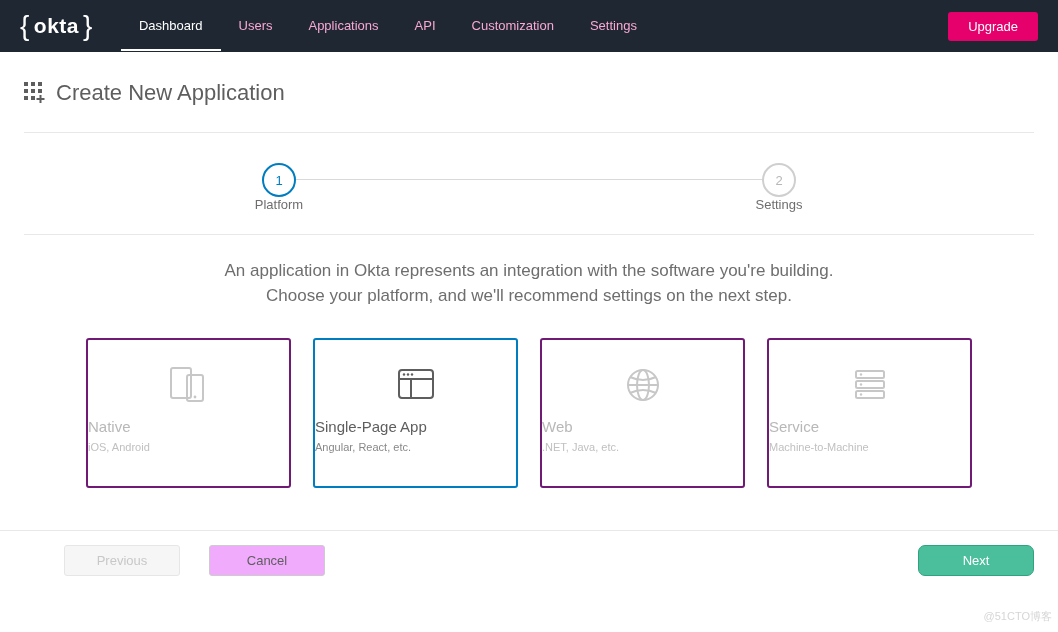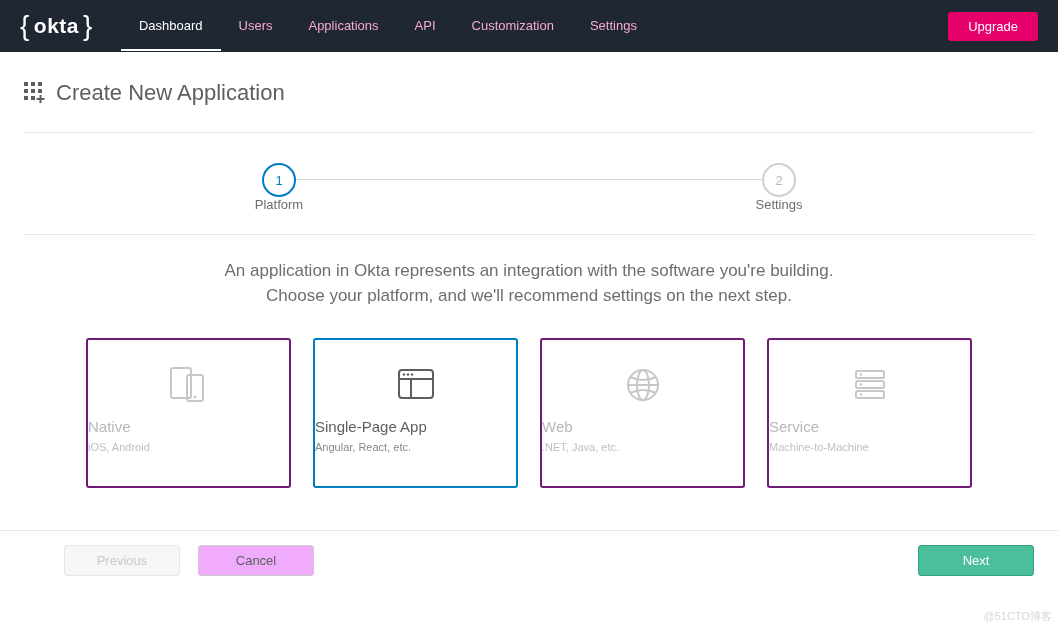--- a/index.html
+++ b/index.html
@@ -140,21 +140,21 @@
     .card.selected .card-sub { color: #888888; }
 
     .footer-divider { margin-top: 42px; }
 
     .footer-actions {
       display: flex;
       justify-content: space-between;
       align-items: center;
       padding: 14px 24px 18px 24px;
     }
-    .footer-left { display: flex; gap: 18px; padding-left: 40px; }
+    .footer-left { display: flex; gap: 29px; padding-left: 40px; }
     .btn {
       border: 1px solid #cccccc;
       background: #f0abfc;
       color: #5e5e5e;
       padding: 7px 0;
       width: 116px;
       font-size: 13px;
       border-radius: 3px;
       cursor: pointer;
       text-align: center;
@@ -162,20 +162,21 @@
     .btn.disabled {
       background: #f6f6f6;
       color: #c8c8c8;
       border-color: #e6e6e6;
       cursor: default;
     }
     .btn.primary {
       background: #4bbf9c;
       border-color: #2fa380;
       color: #ffffff;
+      border-radius: 7px;
     }
 
     .watermark {
       position: absolute;
       right: 6px;
       color: #d6d6d6;
       font-size: 11px;
       bottom: 8px;
     }
   </style>

